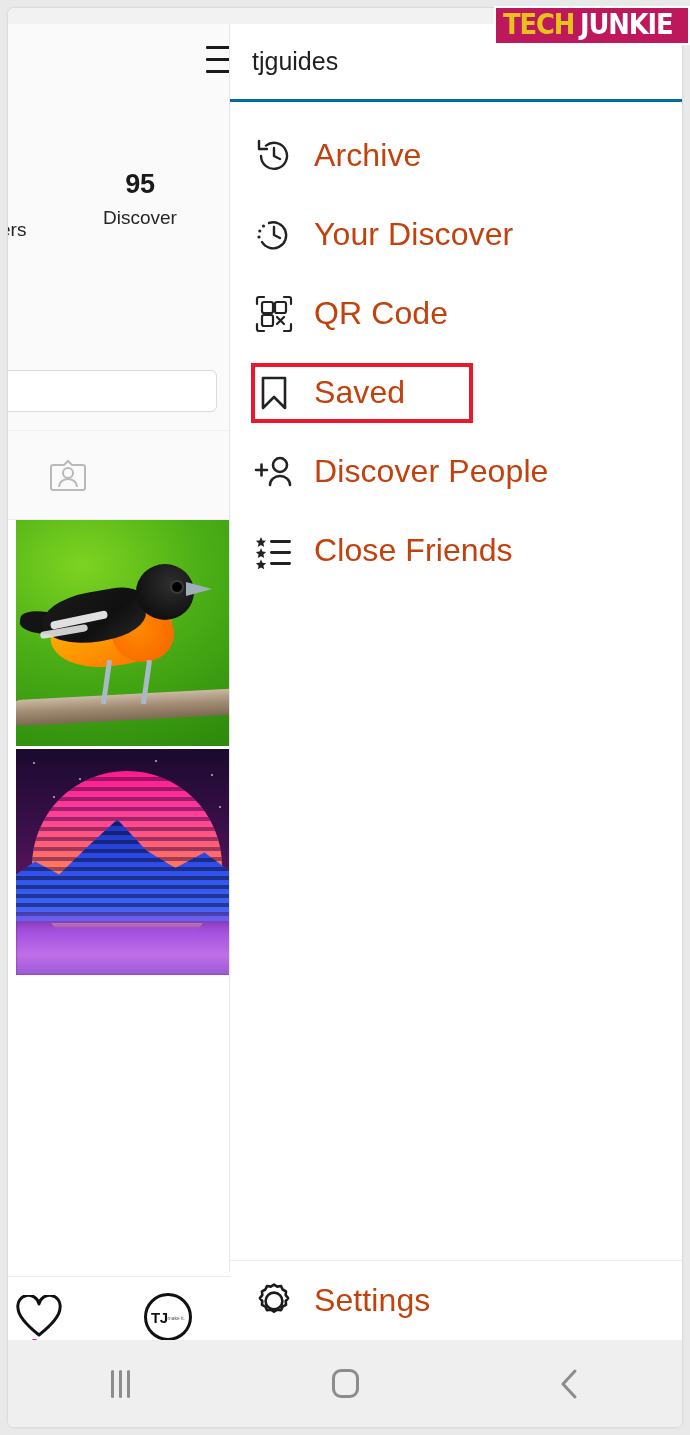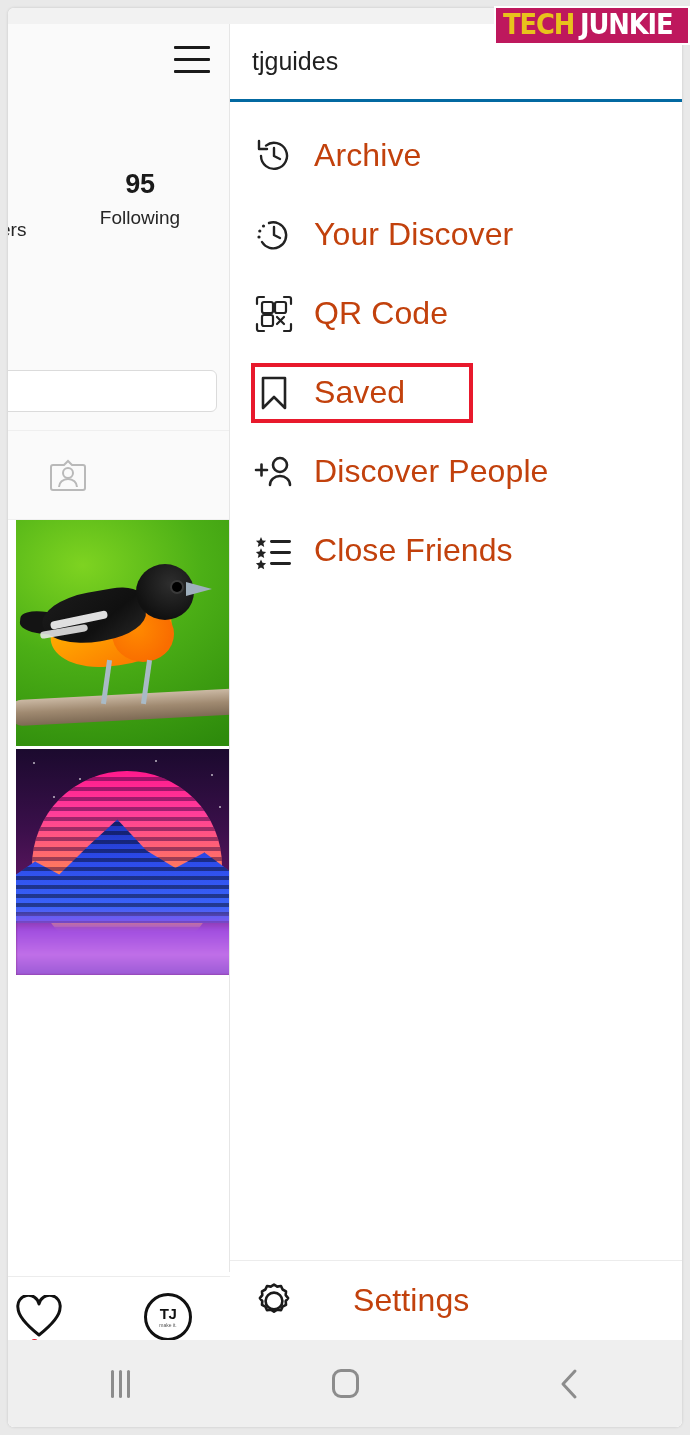--- a/index.html
+++ b/index.html
@@ -53,20 +53,21 @@
     background: #ffffff;
     overflow: hidden;
   }
   .profile-top {
     position: absolute;
     left: 0; top: 0;
     width: 222px;
     height: 406px;
     background: #fafafa;
     border-bottom: 1px solid #efefef;
+    padding-left: 32px;
   }
   .hamburger {
     position: absolute;
     right: 20px;
     top: 22px;
     width: 36px;
     height: 27px;
   }
   .hamburger i {
     display: block;
@@ -369,21 +370,21 @@
   }
 
   
   .menu-footer {
     position: absolute;
     left: 0;
     top: 1236px;
     width: 452px;
     border-top: 1px solid #ececec;
   }
-  .menu-footer .menu-item { height: 79px; gap: 39px; }
+  .menu-footer .menu-item { height: 79px; }
 
   
   .app-nav {
     position: absolute;
     left: 0;
     top: 1252px;
     width: 222px;
     height: 79px;
     background: #ffffff;
     border-top: 1px solid #ececec;
@@ -407,21 +408,21 @@
   .nav-avatar {
     position: absolute;
     left: 136px;
     top: 16px;
     width: 48px;
     height: 48px;
     border-radius: 50%;
     border: 3px solid #111;
     background: #fff;
     display: flex;
-    flex-direction: column;
+    flex-direction: row;
     align-items: center;
     justify-content: center;
     box-sizing: border-box;
   }
   .avatar-tj {
     font-size: 15px;
     font-weight: bold;
     color: #111;
     line-height: 1;
     letter-spacing: -.5px;
@@ -520,21 +521,21 @@
       <div class="profile-top">
 
         <div class="hamburger">
           <i></i>
             <i></i>
             <i></i>
         </div>
 
         <div class="stat-block">
           <div class="stat-num">95</div>
-          <div class="stat-label">Following</div>
+          <div class="stat-label">Discover</div>
         </div>
 
         <div class="stat-cut">ers</div>
 
         <div class="edit-btn"></div>
       </div>
 
       <div class="tabbar">
         <div class="tag-icon">
           <svg width="36" height="33" viewBox="0 0 36 33">

